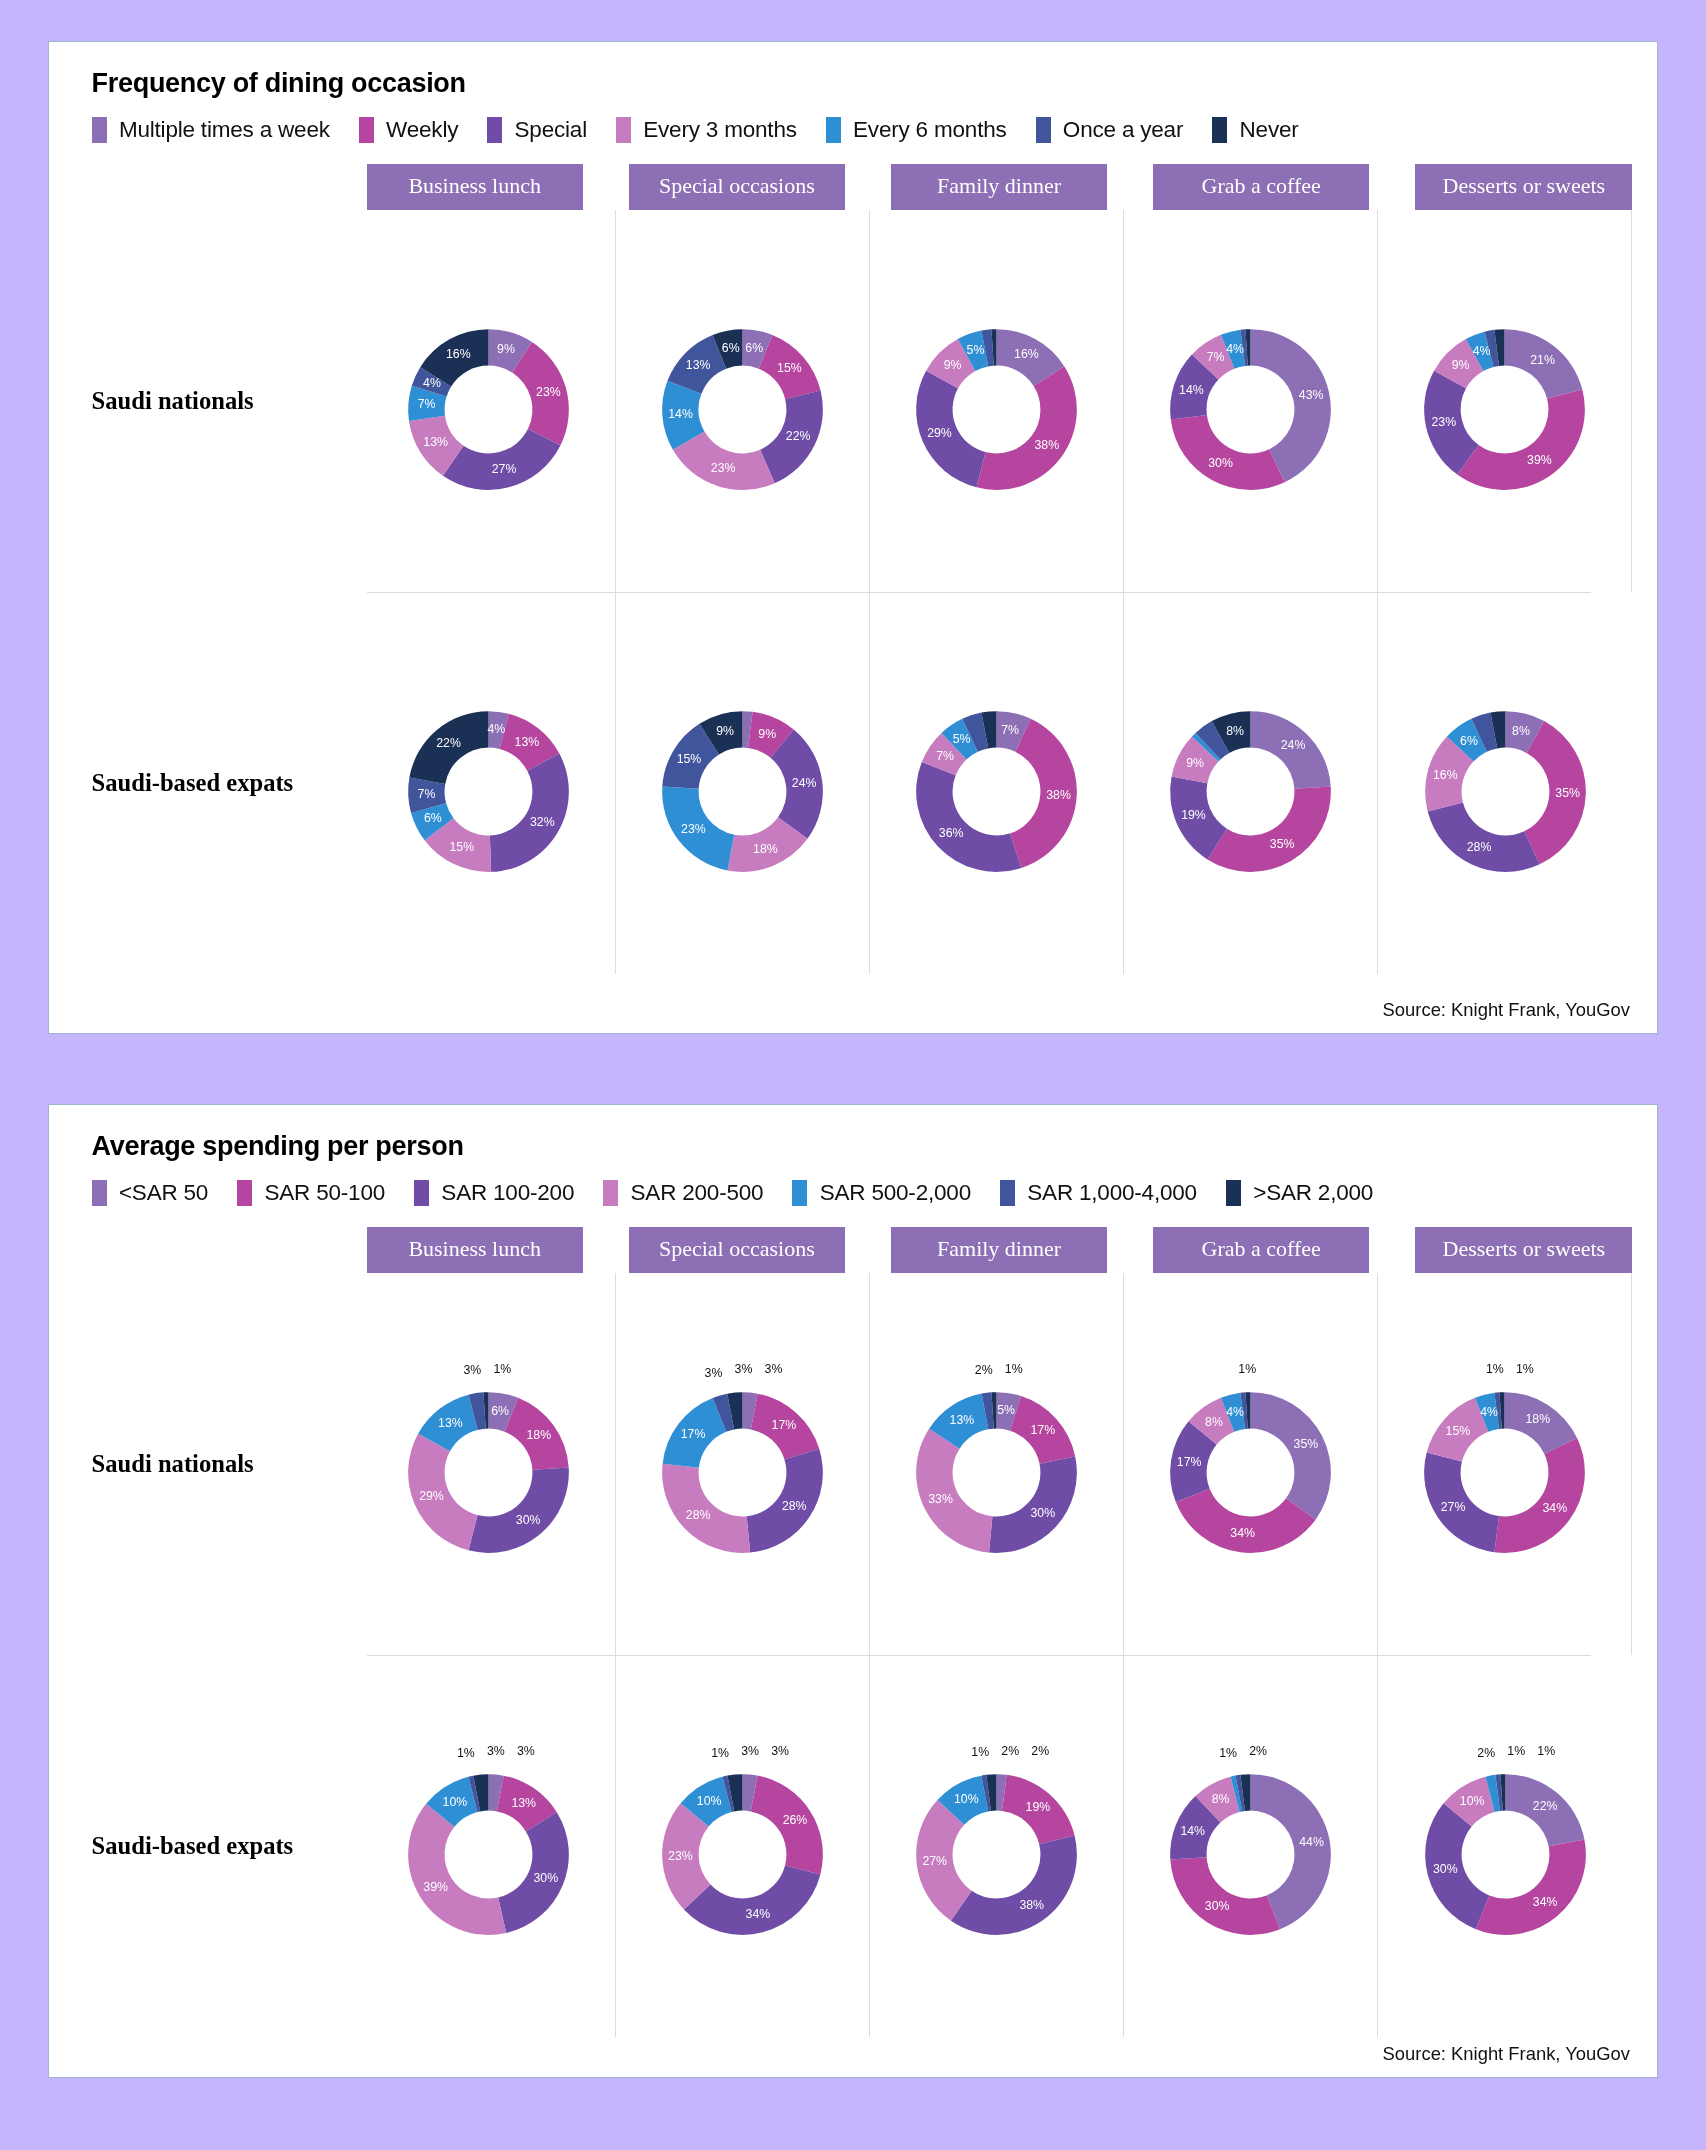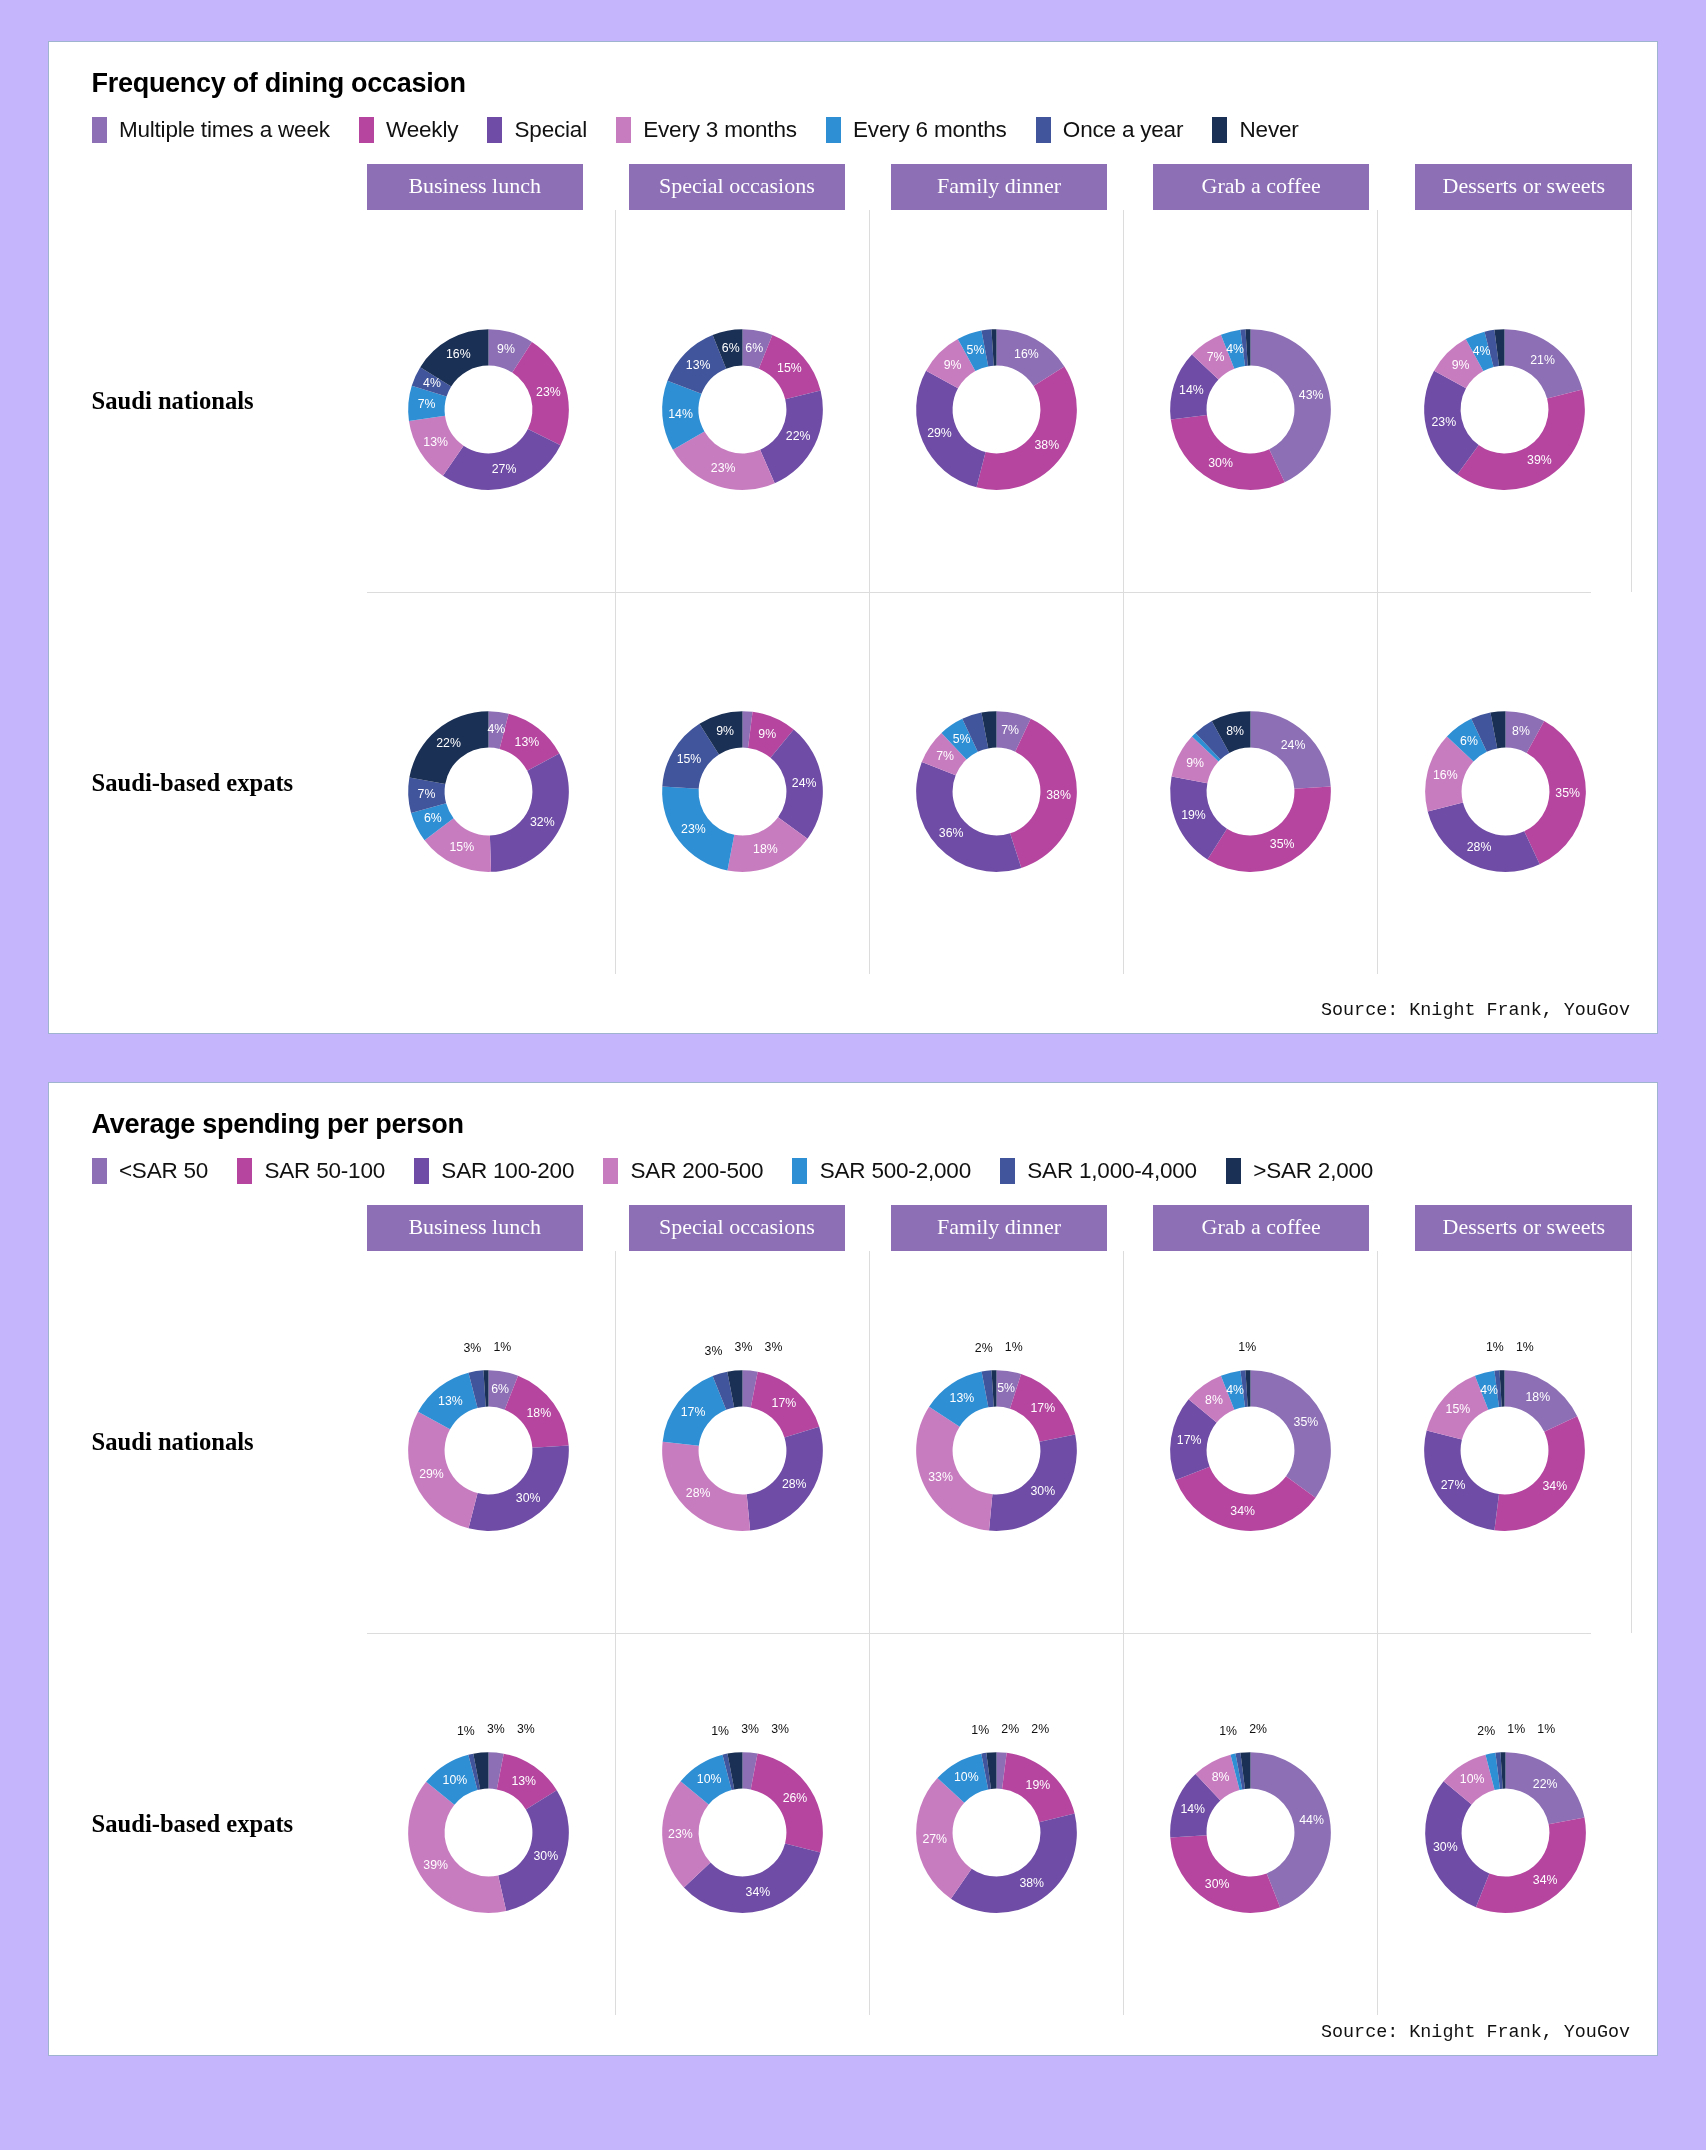--- a/index.html
+++ b/index.html
@@ -15,21 +15,21 @@
     background: #c4b5fd;
     padding: 41px 48px;
   }
   .panel {
     border: 1.4px solid #9fb4cf;
     background: #ffffff;
     position: relative;
     padding: 22px 24.6px 0 24.6px;
   }
   .panel.panel-1 { height: 993px; }
-  .panel.panel-2 { height: 974px; margin-top: 48px; }
+  .panel.panel-2 { height: 974px; margin-top: 70px; }
 
   .panel-title {
     font-size: 27px;
     font-weight: bold;
     color: #000000;
     letter-spacing: -0.3px;
     margin: 4.1px 0 0 18px;
   }
 
   .legend {
@@ -118,21 +118,20 @@
   .slice-label.outside {
     fill: #111111;
   }
 
   .source {
     position: absolute;
     right: 27px;
     bottom: 12.3px;
     font-size: 18.4px;
     color: #111111;
-    font-family: Liberation Mono, monospace;
   }
 </style>
 </head>
 <body>
 
 <div id="page">
     <div class="panel panel-1">
       <div class="panel-title">Frequency of dining occasion</div>
       <div class="legend">
         <div class="legend-item">

